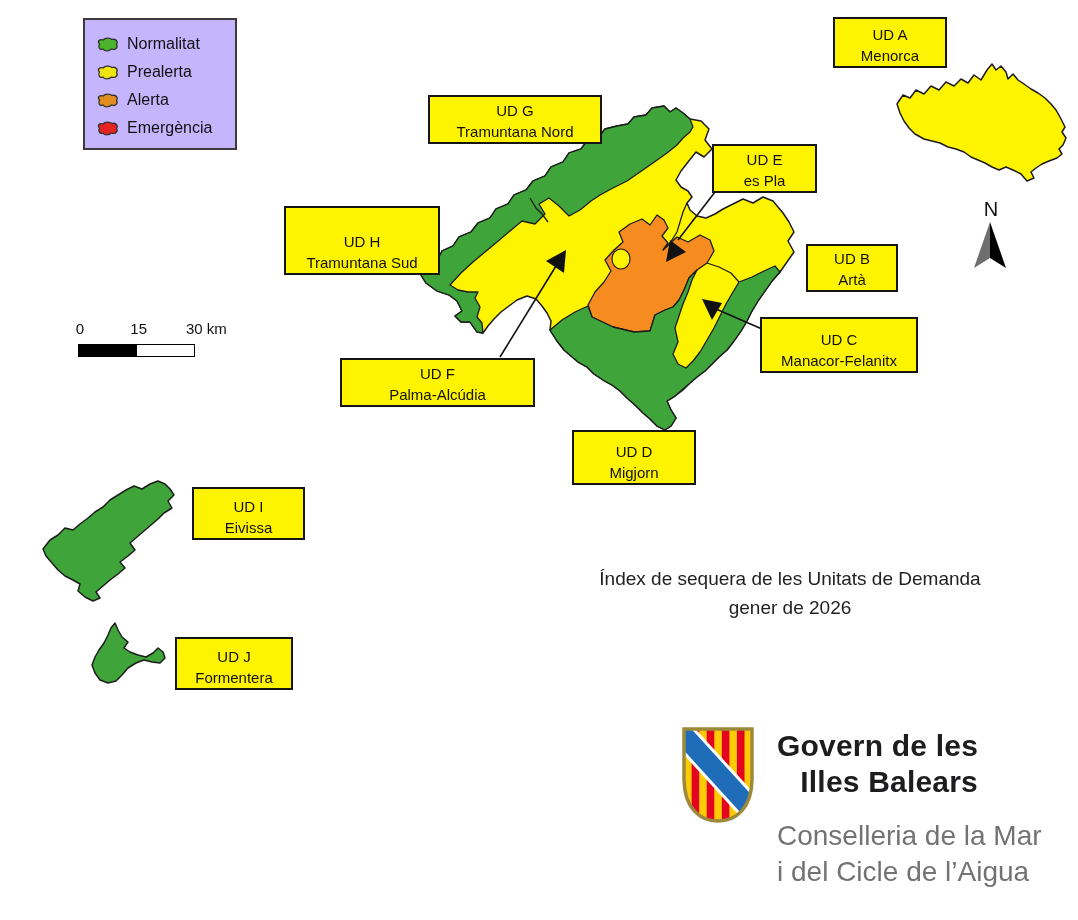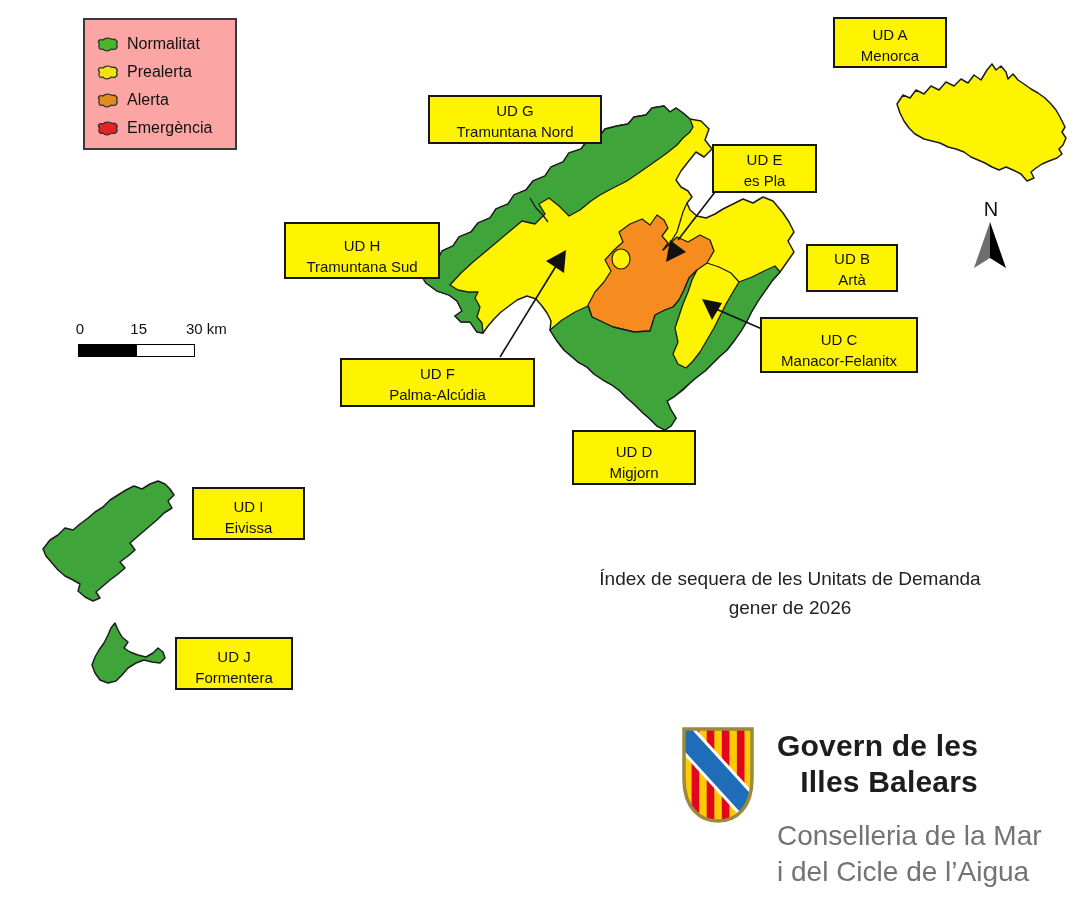--- a/index.html
+++ b/index.html
@@ -2,21 +2,21 @@
 <html><head>
 <meta charset="utf-8">
 <style>
   html,body{margin:0;padding:0;background:#ffffff;}
   #stage{position:relative;width:1078px;height:920px;background:#ffffff;overflow:hidden;
          font-family:"Liberation Sans",sans-serif;color:#111;}
   #maplayer{position:absolute;left:0;top:0;width:1078px;height:920px;}
   .udlabel{position:absolute;background:#FFF400;border:2px solid #151515;box-sizing:border-box;
            display:flex;flex-direction:column;justify-content:flex-end;align-items:center;
            font-size:15px;line-height:21px;color:#111;white-space:nowrap;}
-  #legend{position:absolute;left:83px;top:18px;width:154px;height:132px;background:#fca5a5;
+  #legend{position:absolute;left:83px;top:18px;width:154px;height:132px;background:#c4b5fd;
           border:2px solid #3a3a3a;box-sizing:border-box;padding:10px 0 0 11px;}
   .legrow{display:flex;align-items:center;height:28px;}
   .legrow svg{width:24px;height:16px;margin-right:7px;flex:0 0 auto;}
   .legrow span{font-size:16px;color:#111;}
   #scalebar-box{position:absolute;left:78px;top:344px;width:117px;height:13px;
                 border:1.5px solid #000;box-sizing:border-box;background:#fff;}
   #scalebar-black{width:50%;height:100%;background:#000;}
   .scaletick{position:absolute;top:320px;font-size:15px;color:#111;}
   #north-label{position:absolute;left:981px;top:198px;width:20px;text-align:center;
                font-size:20px;color:#111;}
@@ -104,21 +104,21 @@
   </div>
 
   <div class="udlabel" style="left:833px;top:17px;width:114px;height:51px">
     <span>UD A</span>
     <span>Menorca</span>
   </div>
   <div class="udlabel" style="left:428px;top:95px;width:174px;height:49px">
     <span>UD G</span>
     <span>Tramuntana Nord</span>
   </div>
-  <div class="udlabel" style="left:284px;top:222px;width:156px;height:57px">
+  <div class="udlabel" style="left:284px;top:206px;width:156px;height:69px">
     <span>UD H</span>
     <span>Tramuntana Sud</span>
   </div>
   <div class="udlabel" style="left:712px;top:144px;width:105px;height:49px">
     <span>UD E</span>
     <span>es Pla</span>
   </div>
   <div class="udlabel" style="left:806px;top:244px;width:92px;height:48px">
     <span>UD B</span>
     <span>Artà</span>

